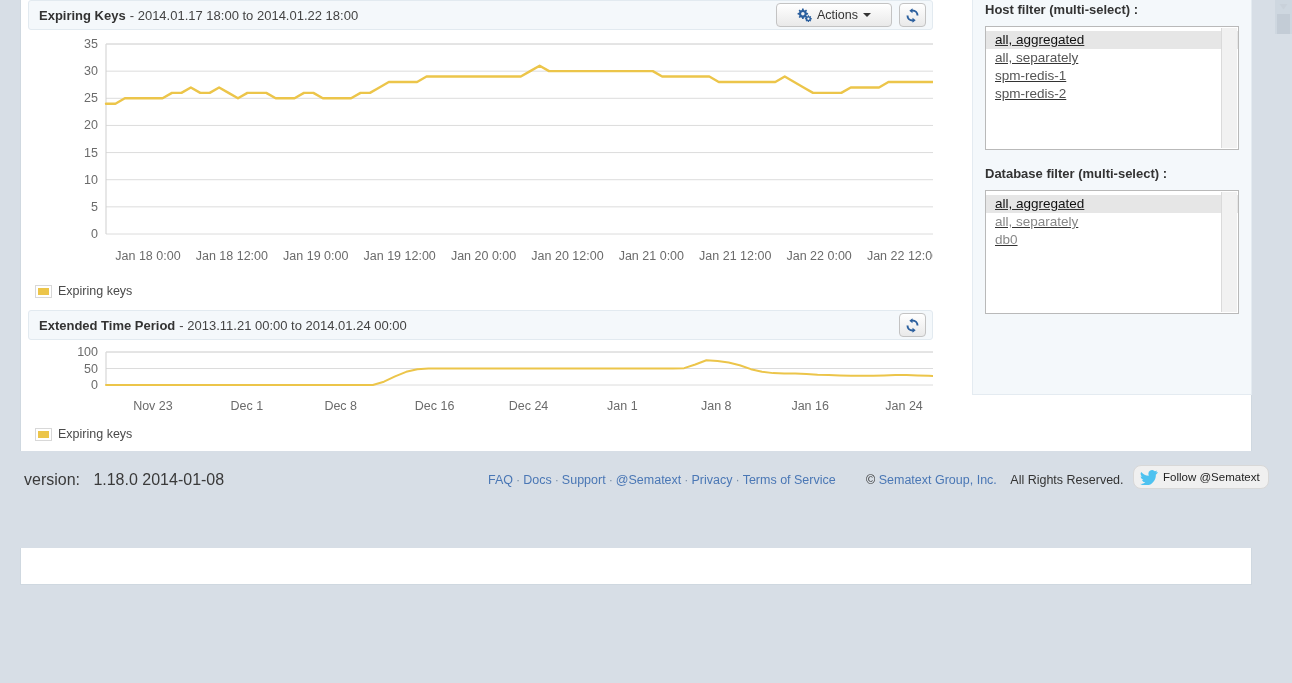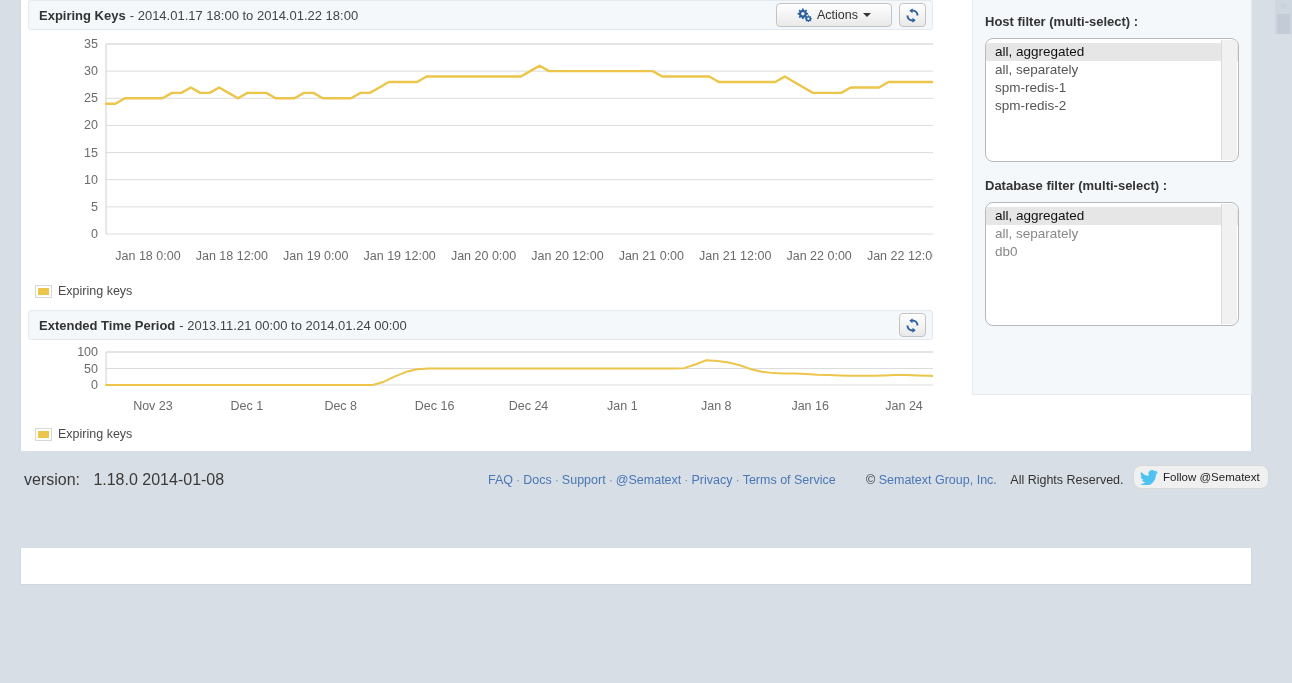--- a/index.html
+++ b/index.html
@@ -109,36 +109,37 @@
   .legend-label { font-size: 12.5px; color: #4a4a4a; }
 
   
   #side-col {
     position: absolute;
     left: 972px; top: 0px;
     width: 280px; height: 395px;
     background: #f4f8fb;
     border: 1px solid #e4ebf1;
     border-top: none;
-    padding: 14px 12px;
+    padding: 2px 12px;
   }
   .filter-block { margin-bottom: 16px; }
   .filter-label {
     font-weight: bold;
     font-size: 13px;
     color: #333;
     margin-bottom: 9px;
   }
   .listbox {
     position: relative;
     background: #ffffff;
     border: 1px solid #b9b9b9;
-    border-radius: 8px;
+    border-radius: 0;
     height: 124px;
     overflow: hidden;
+    text-decoration: underline;
   }
   .listbox.tall { height: 124px; }
   .listbox-inner { padding: 4px 0 0 0; }
   .opt {
     padding: 1px 8px 1px 9px;
     font-size: 13.5px;
     line-height: 16px;
     color: #888;
     white-space: nowrap;
     cursor: pointer;

